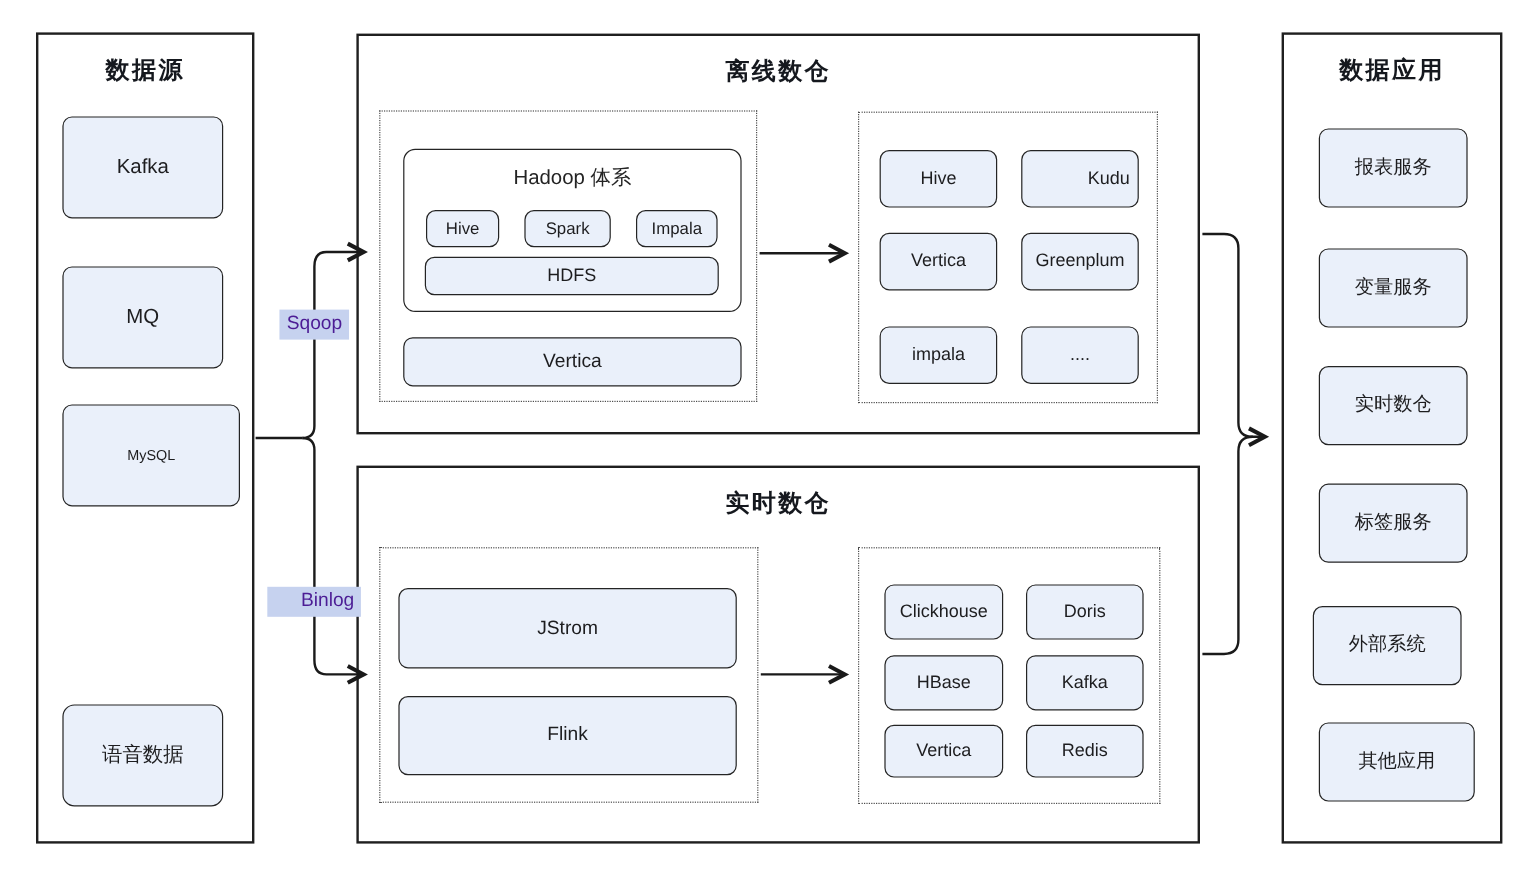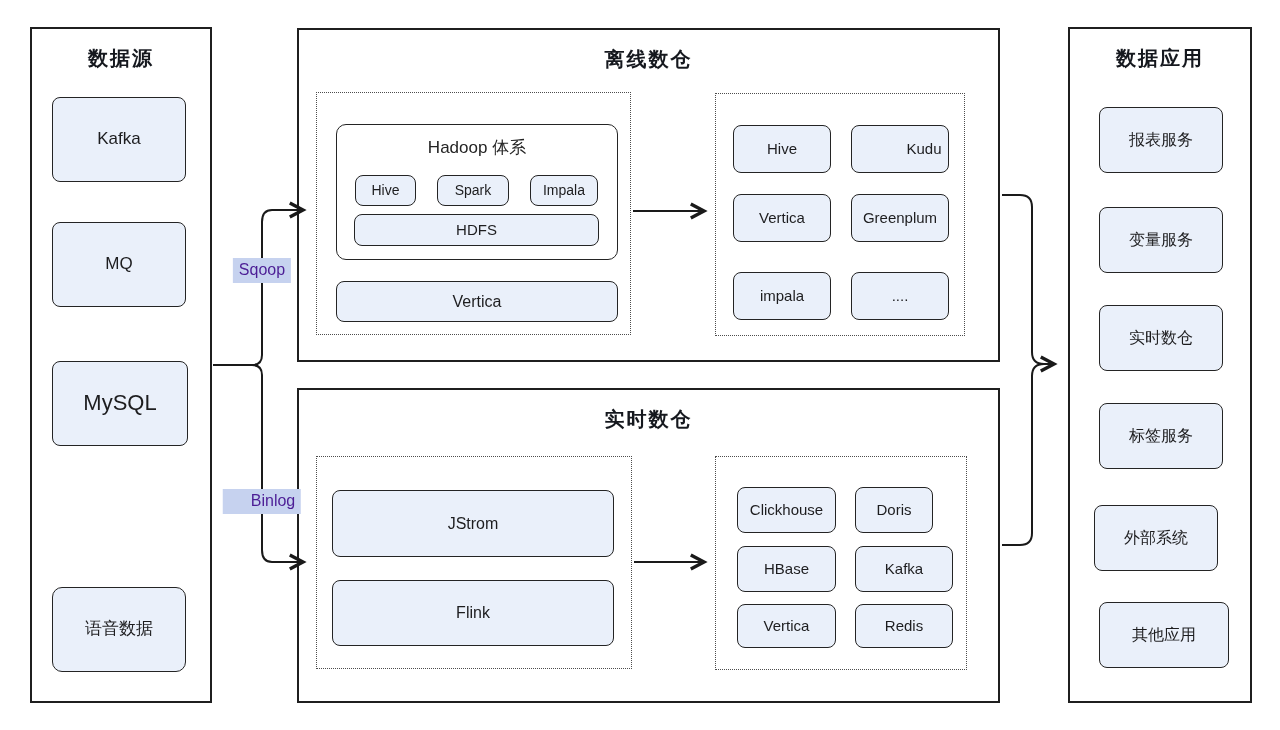--- a/index.html
+++ b/index.html
@@ -25,21 +25,21 @@
 </head>
 <body>
 
 <div class="canvas">
 
   <div class="panel" style="left:30px;top:27px;width:182px;height:676px;">
     <div class="panel-title">数据源</div>
   </div>
   <div class="node" style="left:52px;top:97px;width:134px;height:85px;font-size:17px;">Kafka</div>
   <div class="node" style="left:52px;top:222px;width:134px;height:85px;font-size:17px;">MQ</div>
-  <div class="node" style="left:52px;top:337px;width:136px;height:85px;font-size:22px;margin-top:24px;">MySQL</div>
+  <div class="node" style="left:52px;top:337px;width:148px;height:85px;font-size:12px;">MySQL</div>
   <div class="node" style="left:52px;top:587px;width:134px;height:85px;font-size:17px;border-radius:10px;">语音数据</div>
 
   <div class="panel" style="left:297px;top:28px;width:703px;height:334px;">
     <div class="panel-title">离线数仓</div>
   </div>
   <div class="dotted-box" style="left:316px;top:92px;width:315px;height:243px;"></div>
 
   <div class="node node--white" style="left:336px;top:124px;width:282px;height:136px;border-radius:10px;"></div>
   <div class="inner-title" style="position:absolute;left:336px;top:136px;width:282px;z-index:2;">Hadoop 体系</div>
   <div class="node node--sm" style="left:355px;top:175px;width:61px;height:31px;">Hive</div>
@@ -58,21 +58,21 @@
 
   <div class="panel" style="left:297px;top:388px;width:703px;height:315px;">
     <div class="panel-title">实时数仓</div>
   </div>
   <div class="dotted-box" style="left:316px;top:456px;width:316px;height:213px;"></div>
   <div class="node" style="left:332px;top:490px;width:282px;height:67px;">JStrom</div>
   <div class="node" style="left:332px;top:580px;width:282px;height:66px;">Flink</div>
 
   <div class="dotted-box" style="left:715px;top:456px;width:252px;height:214px;"></div>
   <div class="node node--store" style="left:737px;top:487px;width:99px;height:46px;">Clickhouse</div>
-  <div class="node node--store" style="left:855px;top:487px;width:78px;height:46px;">Doris</div>
+  <div class="node node--store" style="left:855px;top:487px;width:98px;height:46px;">Doris</div>
   <div class="node node--store" style="left:737px;top:546px;width:99px;height:46px;">HBase</div>
   <div class="node node--store" style="left:855px;top:546px;width:98px;height:46px;">Kafka</div>
   <div class="node node--store" style="left:737px;top:604px;width:99px;height:44px;">Vertica</div>
   <div class="node node--store" style="left:855px;top:604px;width:98px;height:44px;">Redis</div>
 
   <div class="panel" style="left:1068px;top:27px;width:184px;height:676px;">
     <div class="panel-title">数据应用</div>
   </div>
   <div class="node" style="left:1099px;top:107px;width:124px;height:66px;">报表服务</div>
   <div class="node" style="left:1099px;top:207px;width:124px;height:66px;">变量服务</div>

